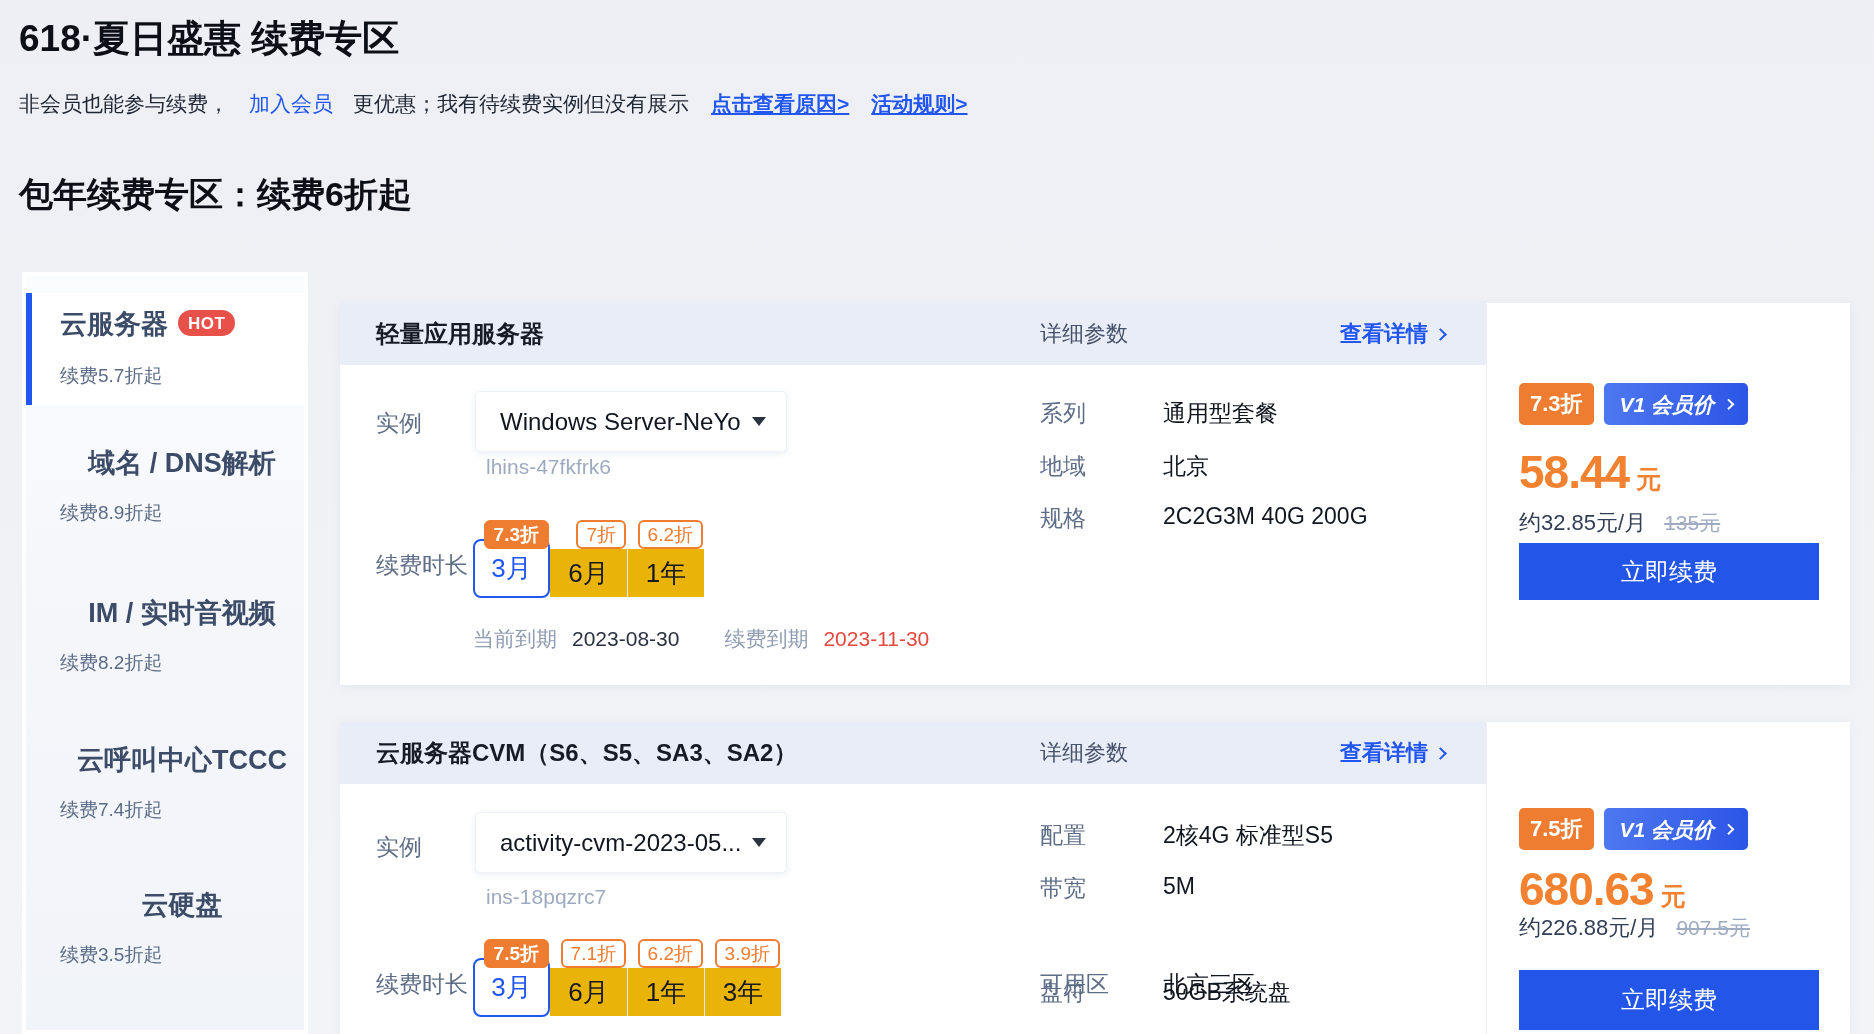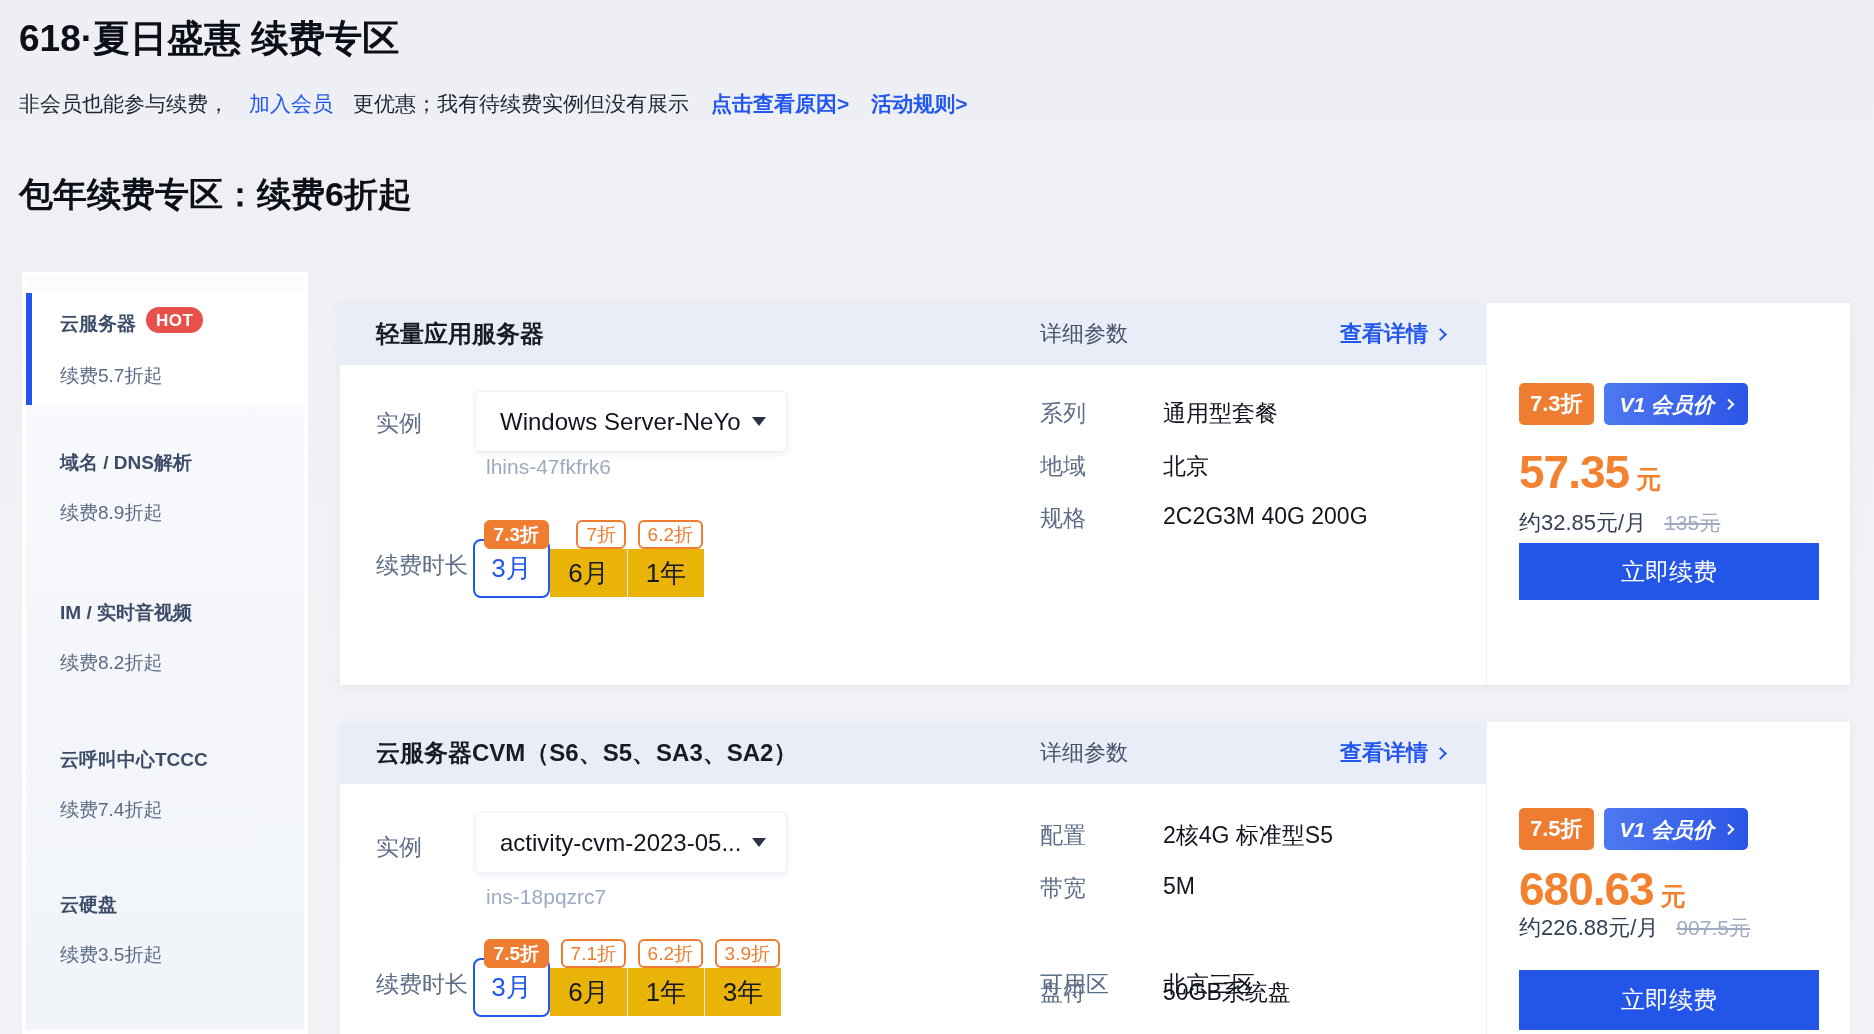--- a/index.html
+++ b/index.html
@@ -7,36 +7,36 @@
   .page {
     position:relative; width:1874px; height:1034px; overflow:hidden;
     background:linear-gradient(180deg,#edeff4 0%,#f0f2f6 60%,#f2f4f8 100%);
     font-family:"Liberation Sans","DejaVu Sans",sans-serif;
     color:#11161f;
   }
   .page-title { position:absolute; left:19px; top:14px; font-size:37px; font-weight:700; color:#0c0f15; }
   .subtitle-row { position:absolute; left:19px; top:90px; font-size:21px; color:#1f2633; white-space:nowrap; }
   .subtitle-row .lnk { color:#2156f0; cursor:pointer; }
   .lnk-join { margin:0 20px; }
-  .lnk-bold { font-weight:700; margin-left:22px; }
+  .lnk-bold { font-weight:700; margin-left:22px;text-decoration:underline; }
   .section-title { position:absolute; left:19px; top:172px; font-size:34px; font-weight:700; color:#0c0f15; }
 
   
   .sidebar {
     position:absolute; left:22px; top:272px; width:286px; height:762px;
     border:4px solid #ffffff;
     background:linear-gradient(180deg,#fbfcfe 0%,#f4f6fa 45%,#f1f4f9 100%);
   }
   .side-item { position:absolute; left:0; width:100%; cursor:pointer; }
   .side-item.active {
     top:17px; height:112px; background:#ffffff; border-left:6px solid #2156f0;
     padding:14px 0 0 28px;
   }
   .side-item.plain { padding-left:34px; }
-  .side-title { font-size:19px; font-weight:600; color:#3c4c68; line-height:34px; white-space:nowrap; }
+  .side-title { font-size:27px; font-weight:600; color:#3c4c68; line-height:34px; white-space:nowrap;text-align:center; }
   .side-sub { font-size:19px; color:#5c6c86; margin-top:20px; }
   .side-item.active .side-sub { margin-top:22px; }
   .hot-badge {
     display:inline-block; margin-left:10px; background:#e8504a; color:#fff;
     font-size:17px; font-weight:700; line-height:17px; padding:5px 10px 4px;
     border-radius:14px; vertical-align:4px; letter-spacing:.5px;
   }
 
   
   .card {
@@ -183,37 +183,39 @@
       <div class="dur-col">
         <span class="dur-badge outline">7折</span>
         <div class="dur-tab">6月</div>
       </div>
       <div class="dur-col">
         <span class="dur-badge outline">6.2折</span>
         <div class="dur-tab bl">1年</div>
       </div>
     </div>
 
+    <div class="dates-row row-dates"><span class="date-label">当前到期</span><span class="date-val">2023-08-30</span><span class="gap-lg"></span><span class="date-label">续费到期</span><span class="date-val red">2023-11-30</span>
+    </div>
 
     <div class="spec-label sr1">系列</div>
     <div class="spec-value sr1">通用型套餐</div>
     <div class="spec-label sr2">地域</div>
     <div class="spec-value sr2">北京</div>
     <div class="spec-label sr3">规格</div>
     <div class="spec-value sr3">2C2G3M 40G 200G</div>
 
     <div class="price-panel">
       <div class="badge-row">
         <span class="badge-orange">7.3折</span>
         <span class="badge-member">
             <span>V1 会员价</span>
             <span class="chev"></span>
           </span>
       </div>
-      <div class="price-line"><span class="price-amount">57.35</span><span class="price-cur">元</span>
+      <div class="price-line"><span class="price-amount">58.44</span><span class="price-cur">元</span>
       </div>
       <div class="monthly-line"><span>约32.85元/月</span><span class="orig-price">135元</span>
       </div>
       <button class="renew-btn">立即续费</button>
     </div>
   </div>
 
   <div class="card card-2">
     <div class="card-header">
       <div class="card-title">云服务器CVM（S6、S5、SA3、SA2）</div>

